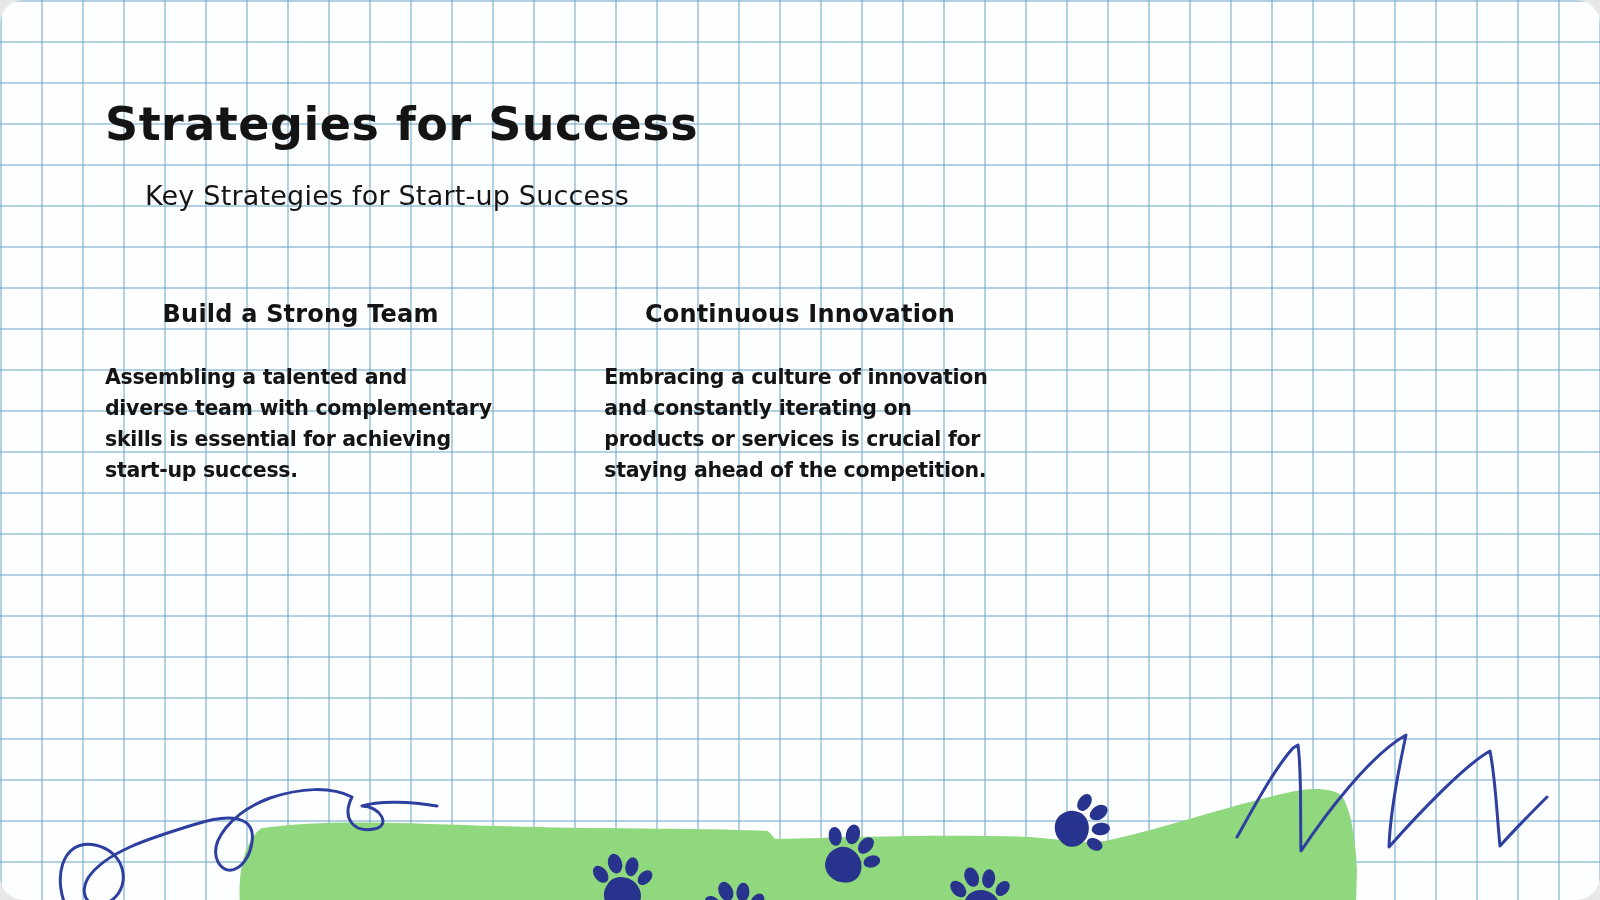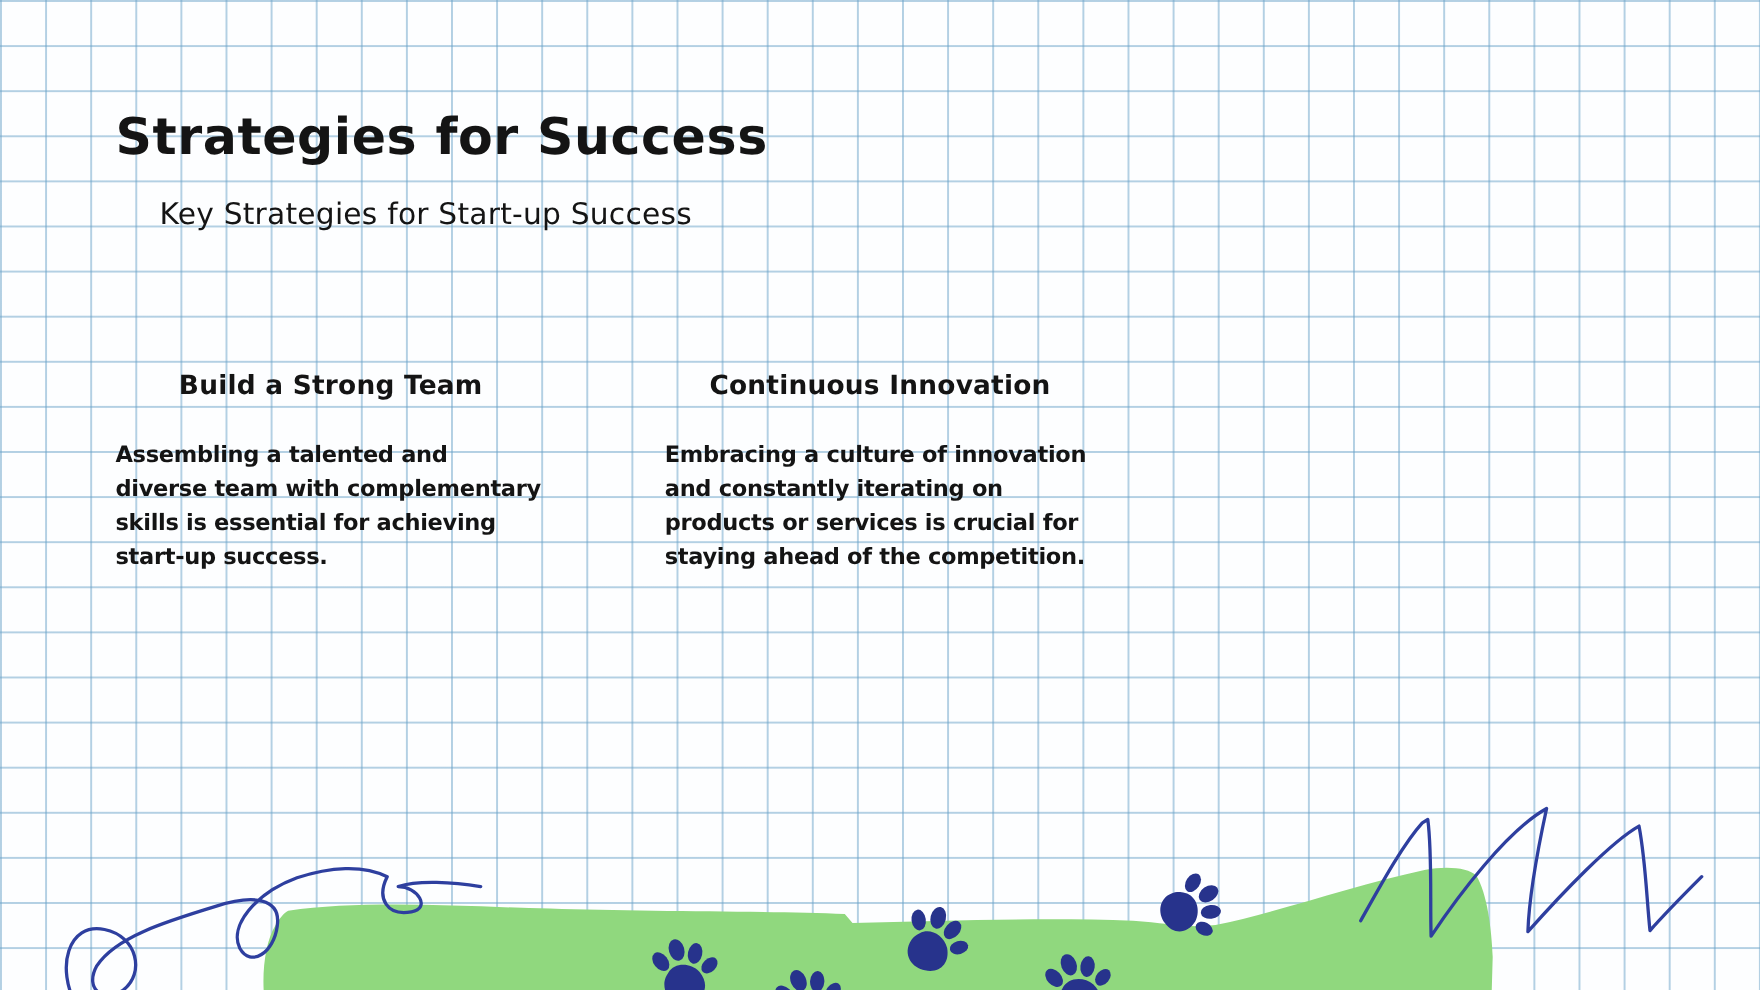--- a/index.html
+++ b/index.html
@@ -9,41 +9,41 @@
     margin:0 auto;
     overflow:hidden;
     background-color:#fdfeff;
     background-image:
       linear-gradient(to right, rgba(106,162,200,0.50) 1.5px, transparent 1.5px),
       linear-gradient(to bottom, rgba(106,162,200,0.50) 1.5px, transparent 1.5px);
     background-size:41px 41px;
     background-position:0 0;
     font-family:"DejaVu Sans","Liberation Sans",sans-serif;
     color:#141414;
+    border-radius:24px;
   }
   .deco-svg{position:absolute;left:0;top:0;z-index:0;}
   .content{position:absolute;left:0;top:0;width:1600px;height:900px;z-index:1;}
   .page-title{
     position:absolute;left:105px;top:98px;
     font-size:46px;font-weight:700;letter-spacing:0.5px;
     line-height:1.15;white-space:nowrap;
   }
   .page-subtitle{
     position:absolute;left:105px;top:180px;
     font-size:27px;font-weight:400;letter-spacing:0.2px;
     white-space:nowrap;
     margin-left:40px;
   }
   .columns{
     position:absolute;left:105px;top:300px;
     width:1390px;
     display:grid;
     grid-template-columns:repeat(3,1fr);
     column-gap:108px;
-    margin-top:36px;
   }
   .col-heading{
     font-size:24px;font-weight:700;
     text-align:center;
     letter-spacing:0.2px;
   }
   .col-body{
     margin-top:34px;
     font-size:20.5px;font-weight:700;
     line-height:31px;

